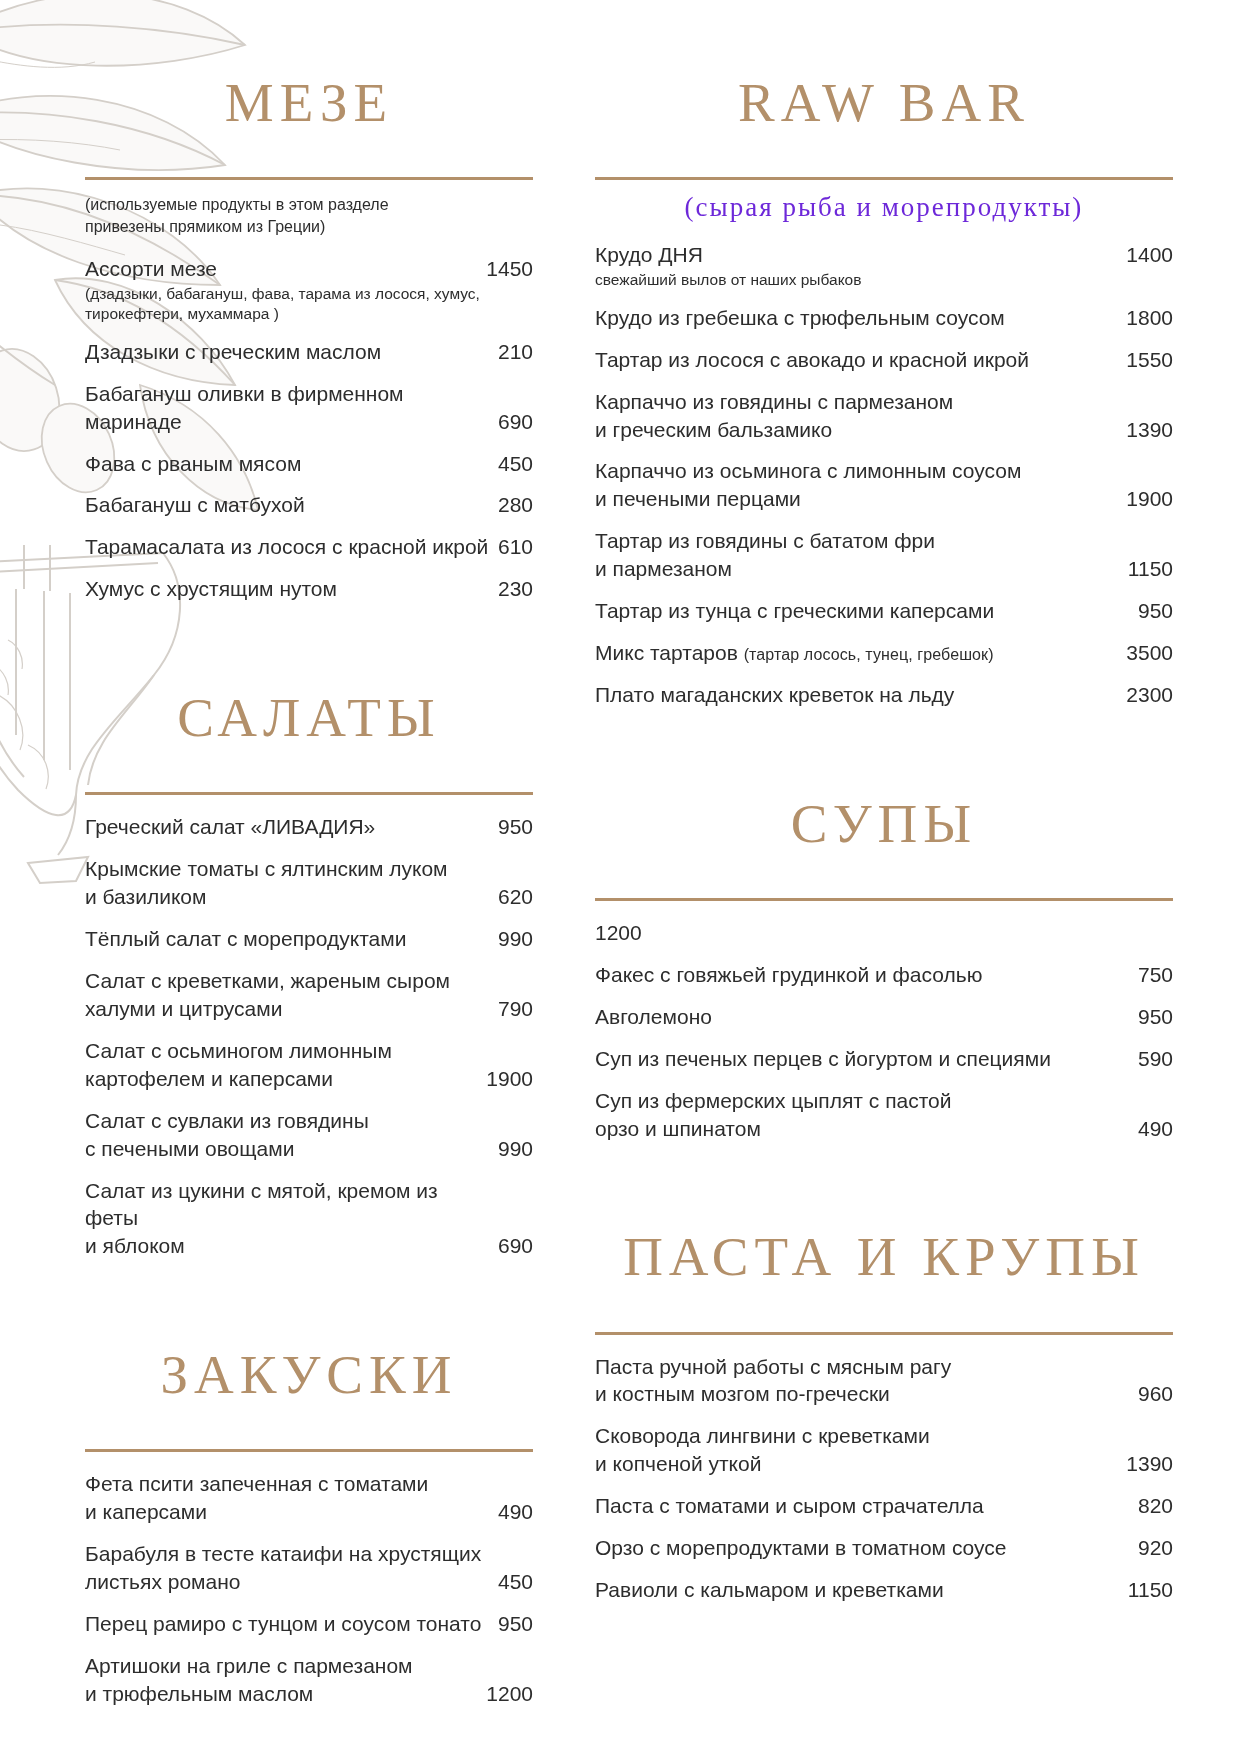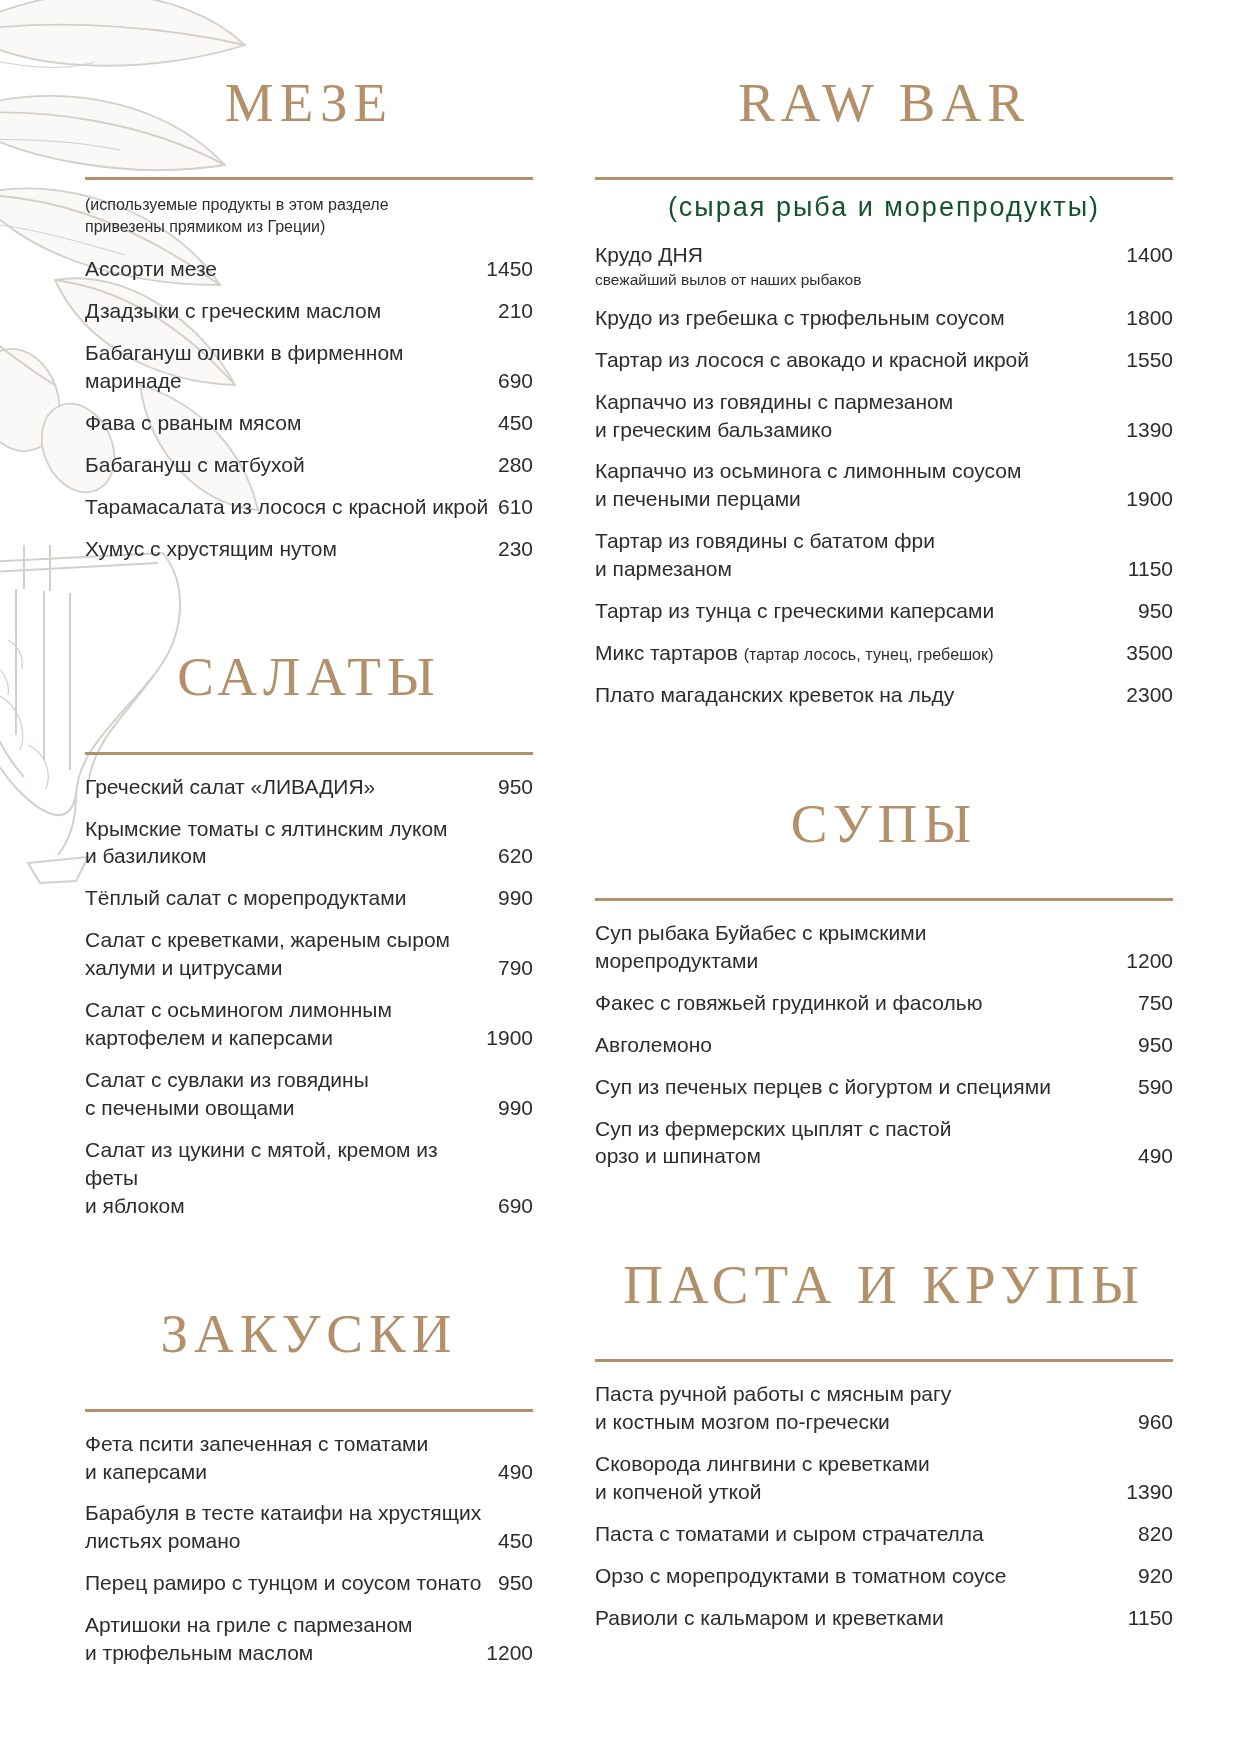--- a/index.html
+++ b/index.html
@@ -37,24 +37,24 @@
     color:#b3906a;
     text-align:center;
     white-space:nowrap;
   }
   .section-divider{
     border:none;
     border-top:3px solid #b3906a;
     margin:10px 0 0 0;
   }
   .section-subtitle{
-    font-family:Liberation Sans, sans-serif;
+    font-family:Liberation Serif, serif;
     font-size:27px;
     letter-spacing:2px;
-    color:#14532d;
+    color:#6d28d9;
     text-align:center;
     margin-top:12px;
   }
   .section-note{
     font-size:16px;
     line-height:1.35;
     text-align:left;
     margin-top:14px;
     white-space:pre-line;
   }
@@ -134,20 +134,22 @@
           <h2 class="section-title">МЕЗЕ</h2>
           <hr class="section-divider">
           <div class="section-note">(используемые продукты в этом разделе
 привезены прямиком из Греции)</div>
           <div class="items">
             <div class="menu-item">
               <div class="item-row">
                 <div class="item-name">Ассорти мезе</div>
                 <div class="item-price">1450</div>
               </div>
+              <div class="item-desc">(дзадзыки, бабагануш, фава, тарама из лосося, хумус,
+тирокефтери, мухаммара )</div>
             </div>
             <div class="menu-item">
               <div class="item-row">
                 <div class="item-name">Дзадзыки с греческим маслом</div>
                 <div class="item-price">210</div>
               </div>
             </div>
             <div class="menu-item">
               <div class="item-row">
                 <div class="item-name">Бабагануш оливки в фирменном маринаде</div>
@@ -332,22 +334,20 @@
               </div>
             </div>
           </div>
         </section>
         <section class="menu-section">
           <h2 class="section-title">СУПЫ</h2>
           <hr class="section-divider">
           <div class="items">
             <div class="menu-item">
               <div class="item-row">
-                <div class="item-name">Суп рыбака Буйабес с крымскими
-морепродуктами</div>
                 <div class="item-price">1200</div>
               </div>
             </div>
             <div class="menu-item">
               <div class="item-row">
                 <div class="item-name">Факес с говяжьей грудинкой и фасолью</div>
                 <div class="item-price">750</div>
               </div>
             </div>
             <div class="menu-item">

